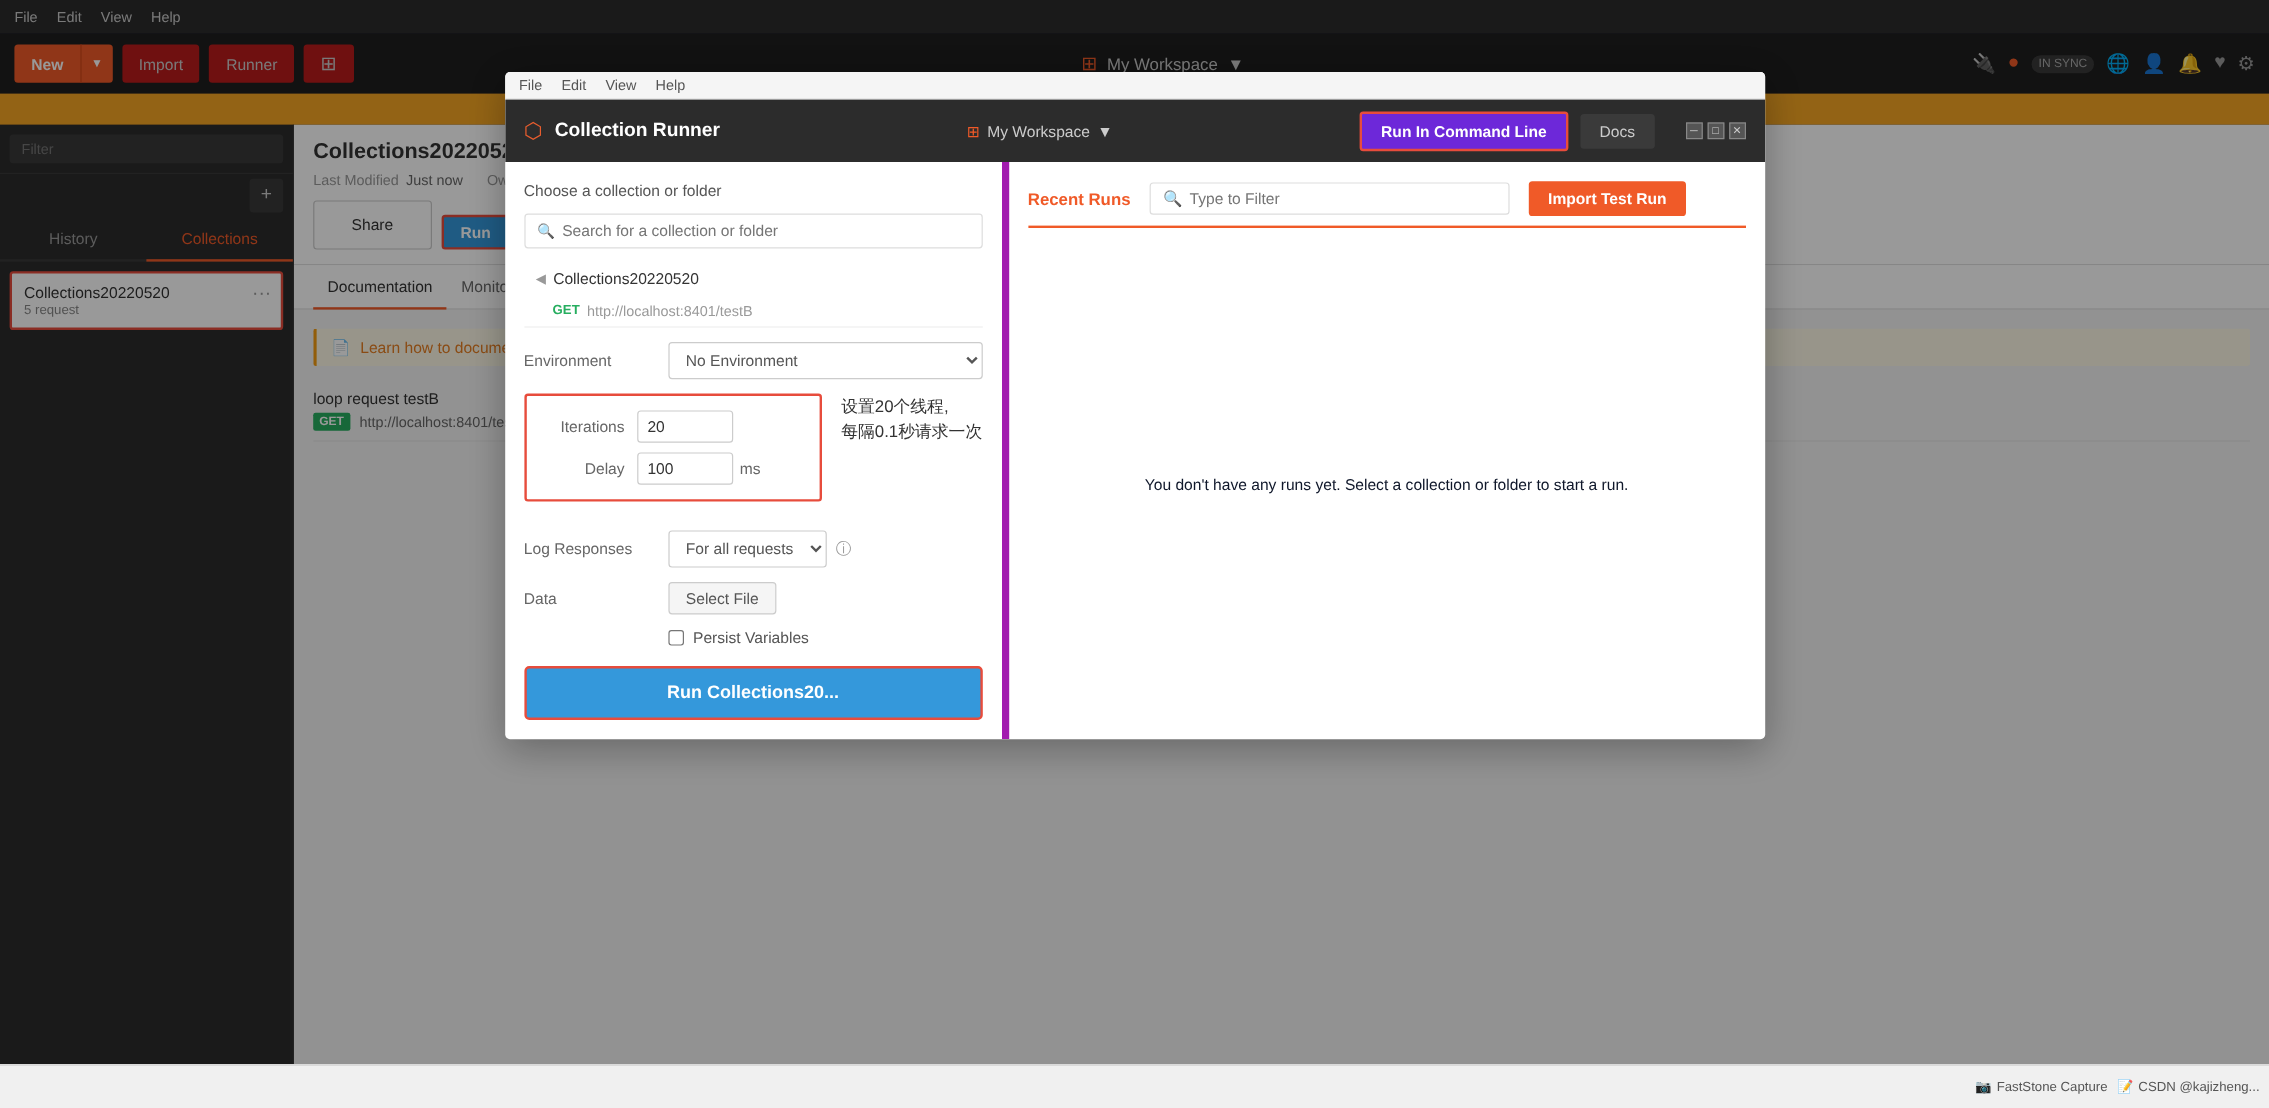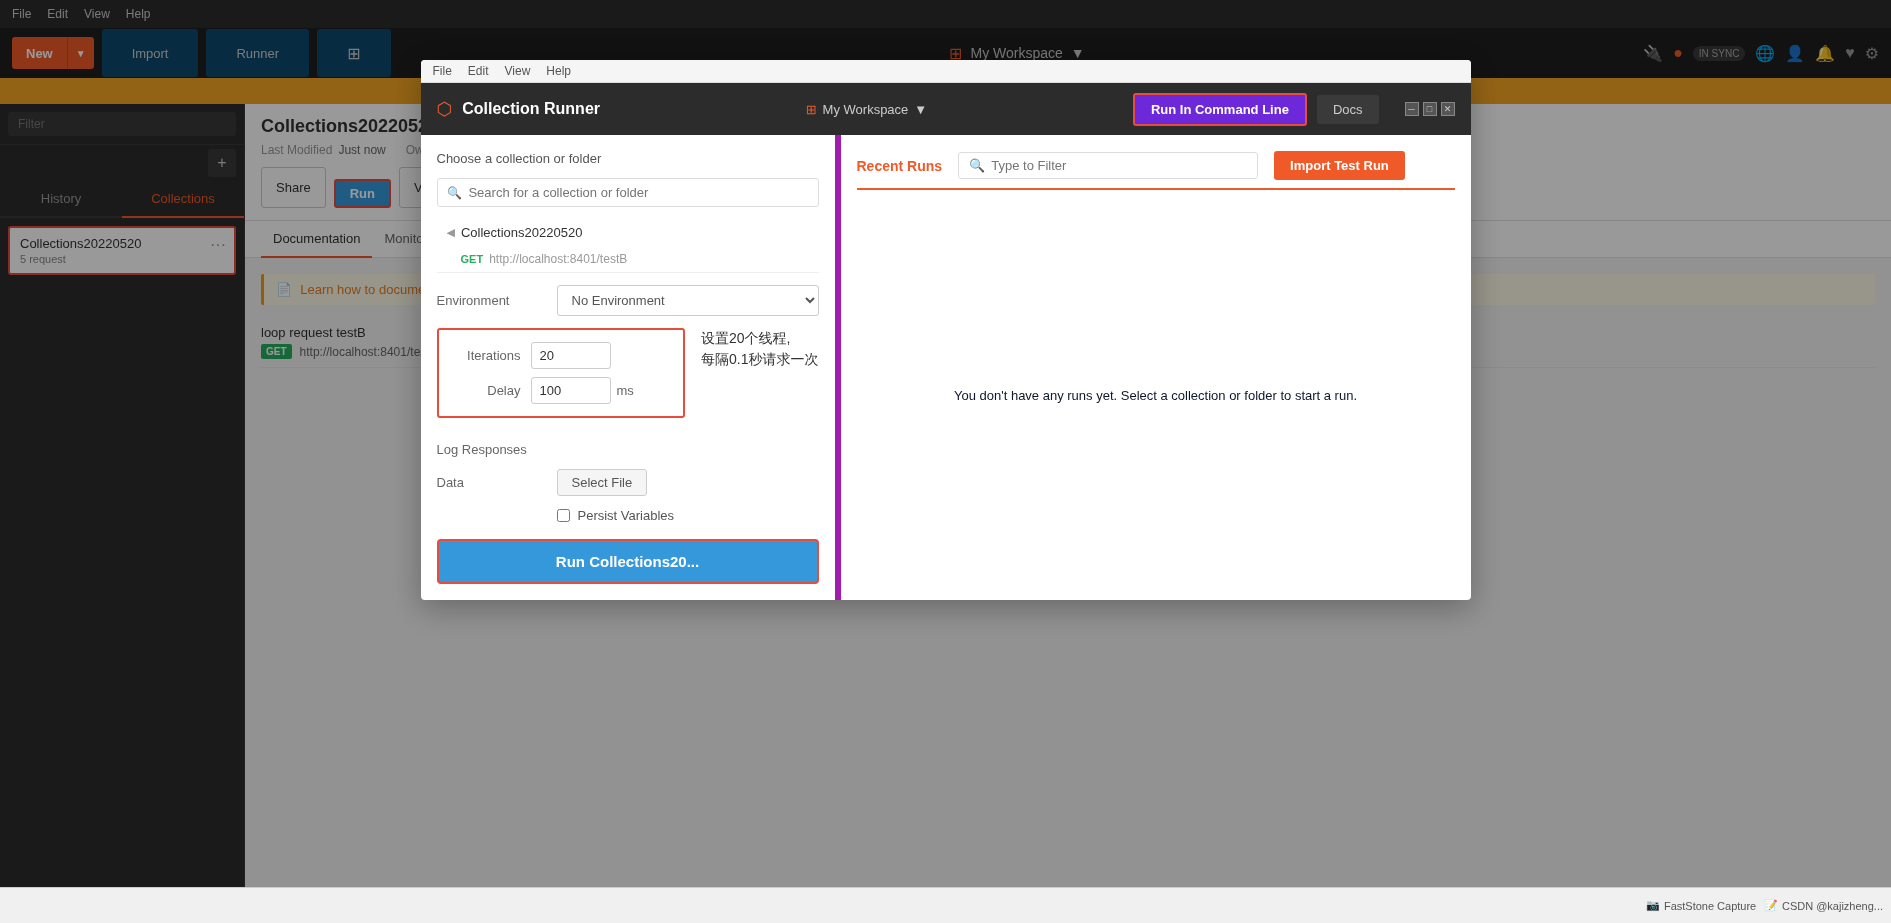--- a/index.html
+++ b/index.html
@@ -19,22 +19,22 @@
       background: #1e1e1e; height: 50px; padding: 0 12px; gap: 8px;
     }
     .btn-new {
       display: flex; align-items: center; gap: 0;
       background: #f05a28; color: #fff; border: none; border-radius: 3px;
       height: 32px; cursor: pointer; font-size: 13px; font-weight: 600;
     }
     .btn-new-main { padding: 0 14px; border-right: 1px solid #d04a1a; height: 100%; display: flex; align-items: center; }
     .btn-new-arrow { padding: 0 8px; height: 100%; display: flex; align-items: center; font-size: 10px; }
     .btn-toolbar {
-      background: #0c4a6e; color: #ccc; border: none; border-radius: 3px;
-      height: 48px; padding: 0 30px; cursor: pointer; font-size: 13px;
+      background: #b91c1c; color: #ccc; border: none; border-radius: 3px;
+      height: 32px; padding: 0 14px; cursor: pointer; font-size: 13px;
     }
     .workspace-center {
       flex: 1; display: flex; align-items: center; justify-content: center;
       color: #ccc; font-size: 14px; gap: 8px; cursor: pointer;
     }
     .workspace-center .grid-icon { color: #f05a28; font-size: 16px; }
     .toolbar-right { display: flex; align-items: center; gap: 10px; color: #999; font-size: 16px; }
     .sync-badge { background: #3a3a3a; color: #aaa; font-size: 10px; padding: 2px 6px; border-radius: 10px; }
 
     
@@ -92,21 +92,21 @@
     .collection-header {
       background: #fff; padding: 12px 16px; border-bottom: 1px solid #e0e0e0;
     }
     .collection-title { font-size: 18px; font-weight: 600; color: #333; margin-bottom: 6px; }
     .collection-meta { display: flex; gap: 20px; font-size: 12px; color: #666; margin-bottom: 10px; }
     .collection-meta-item { display: flex; gap: 6px; }
     .collection-meta-label { color: #999; }
     .collection-actions { display: flex; gap: 8px; }
     .btn-share {
       background: #fff; border: 1px solid #ccc; color: #333; border-radius: 3px;
-      padding: 5px 14px; cursor: pointer; font-size: 13px; text-align: right;
+      padding: 5px 31px; cursor: pointer; font-size: 13px; text-align: right;
     }
     .btn-run {
       background: #3498db; border: 2px solid #e74c3c; color: #fff; border-radius: 3px;
       padding: 5px 14px; cursor: pointer; font-size: 13px; font-weight: 600; margin-top: 12px;
     }
     .btn-view-web {
       background: #fff; border: 1px solid #ccc; color: #333; border-radius: 3px;
       padding: 5px 14px; cursor: pointer; font-size: 13px;
     }
     .btn-more {
@@ -503,20 +503,26 @@
             </div>
             <div class="annotation" style="position:relative; left:auto; top:auto; font-size:14px; color:#333;">
               <div>设置20个线程,</div>
               <div>每隔0.1秒请求一次</div>
             </div>
           </div>
 
           
           <div class="setting-row">
             <span class="setting-label">Log Responses</span>
+            <div class="log-responses-wrapper">
+              <select class="log-select">
+                <option>For all requests</option>
+              </select>
+              <span class="info-icon">ⓘ</span>
+            </div>
           </div>
 
           
           <div class="setting-row">
             <span class="setting-label">Data</span>
             <button class="data-select-btn">Select File</button>
           </div>
 
           
           <div class="checkbox-row">

